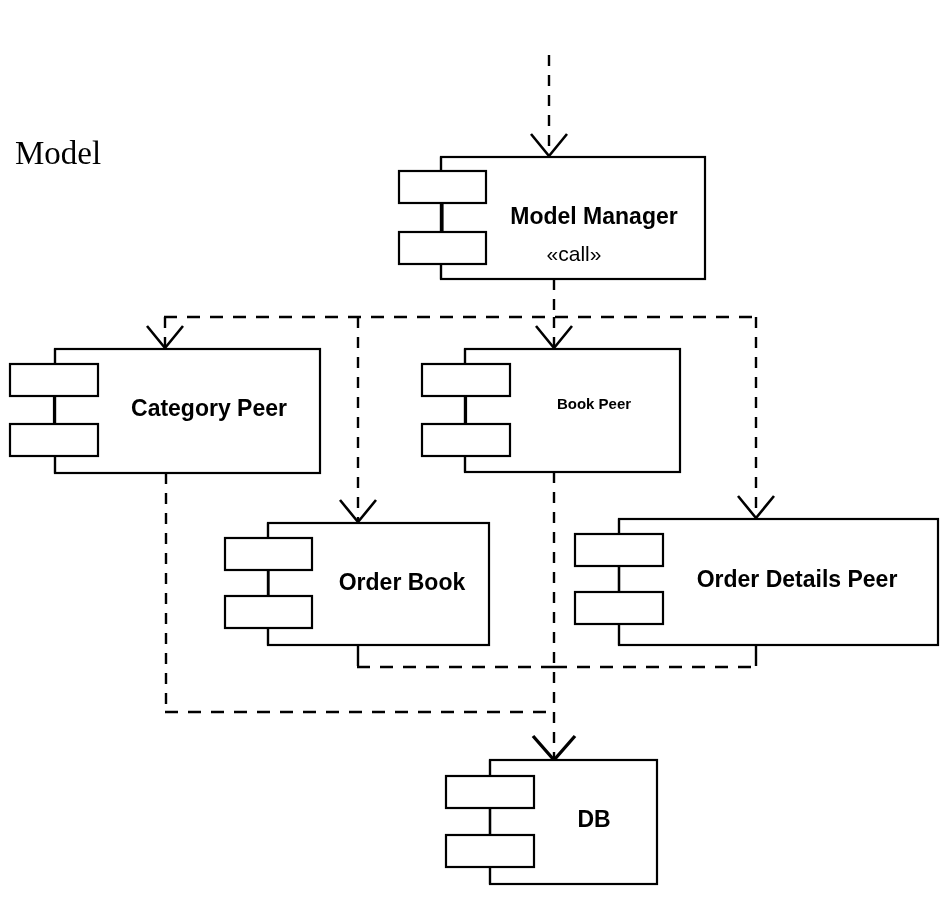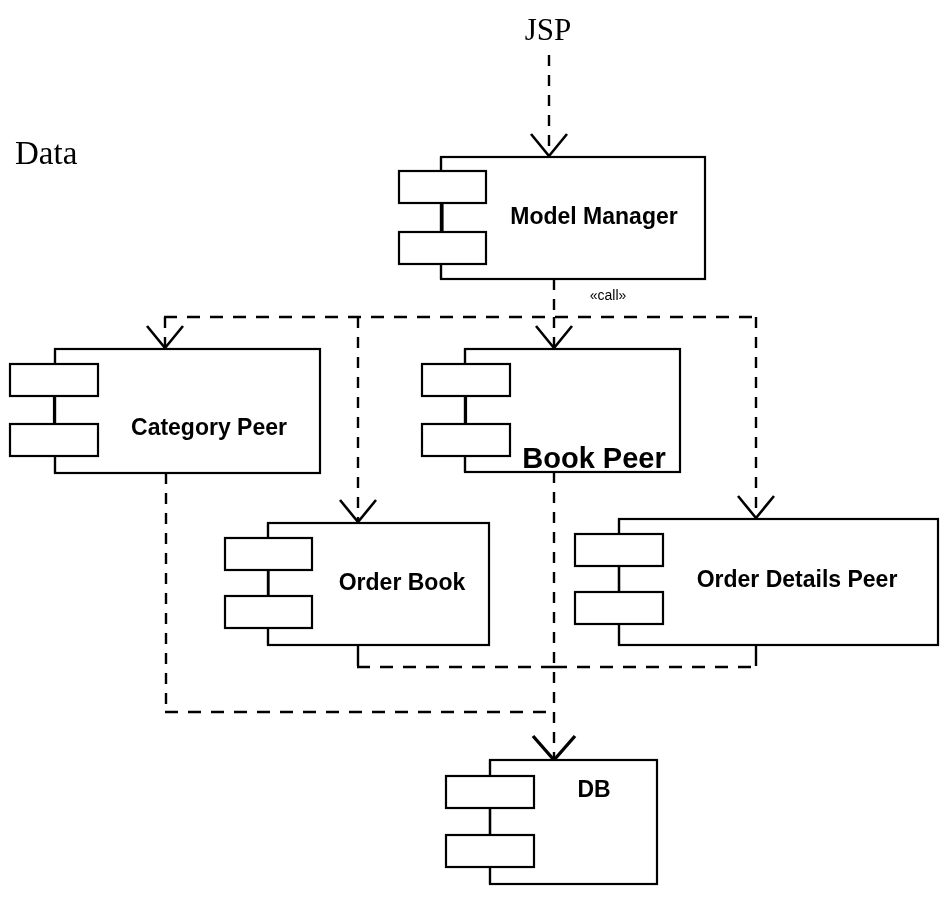--- a/index.html
+++ b/index.html
@@ -173,27 +173,26 @@
           <rect x="446" y="835" width="88" height="32" fill="#ffffff" stroke="#000000" stroke-width="2.2"></rect>
           <line x1="490" y1="808" x2="490" y2="835" stroke="#000000" stroke-width="2.2"></line>
           <line x1="490" y1="760" x2="490" y2="776" stroke="#000000" stroke-width="2.2"></line>
           <line x1="490" y1="808" x2="490" y2="835" stroke="#000000" stroke-width="2.2"></line>
           <line x1="490" y1="867" x2="490" y2="884" stroke="#000000" stroke-width="2.2"></line>
         </g>
       </g>
 
   </svg>
 
-  <div class="layer-label" style="left: 15px; top: 137px; font-size: 33px;">Data</div>
+  <div class="layer-label" style="left: 15px; top: 137px; font-size: 33px;">Model</div>
 
-  <div class="ext-label" style="left: 468px; top: 14px; width: 160px; font-size: 31px;">JSP</div>
 
   <div id="component-labels">
       <div class="comp-name" style="left: 414px; top: 205px; width: 360px; font-size: 23px;">Model Manager</div>
-      <div class="comp-stereotype" style="left: 428px; top: 243px; width: 360px; font-size: 14px; margin-top: 45px;">«call»</div>
-      <div class="comp-name" style="left: 29px; top: 416px; width: 360px; font-size: 23px;">Category Peer</div>
-      <div class="comp-name" style="left: 414px; top: 396px; width: 360px; font-size: 29px; margin-top: 48px;">Book Peer</div>
+      <div class="comp-stereotype" style="left: 394px; top: 243px; width: 360px; font-size: 21px;">«call»</div>
+      <div class="comp-name" style="left: 29px; top: 397px; width: 360px; font-size: 23px;">Category Peer</div>
+      <div class="comp-name" style="left: 414px; top: 396px; width: 360px; font-size: 15px;">Book Peer</div>
       <div class="comp-name" style="left: 222px; top: 571px; width: 360px; font-size: 23px;">Order Book</div>
       <div class="comp-name" style="left: 617px; top: 568px; width: 360px; font-size: 23px;">Order Details Peer</div>
-      <div class="comp-name" style="left: 414px; top: 778px; width: 360px; font-size: 23px;">DB</div>
+      <div class="comp-name" style="left: 414px; top: 808px; width: 360px; font-size: 23px;">DB</div>
     </div>
 
 </div>
 
 </body></html>

